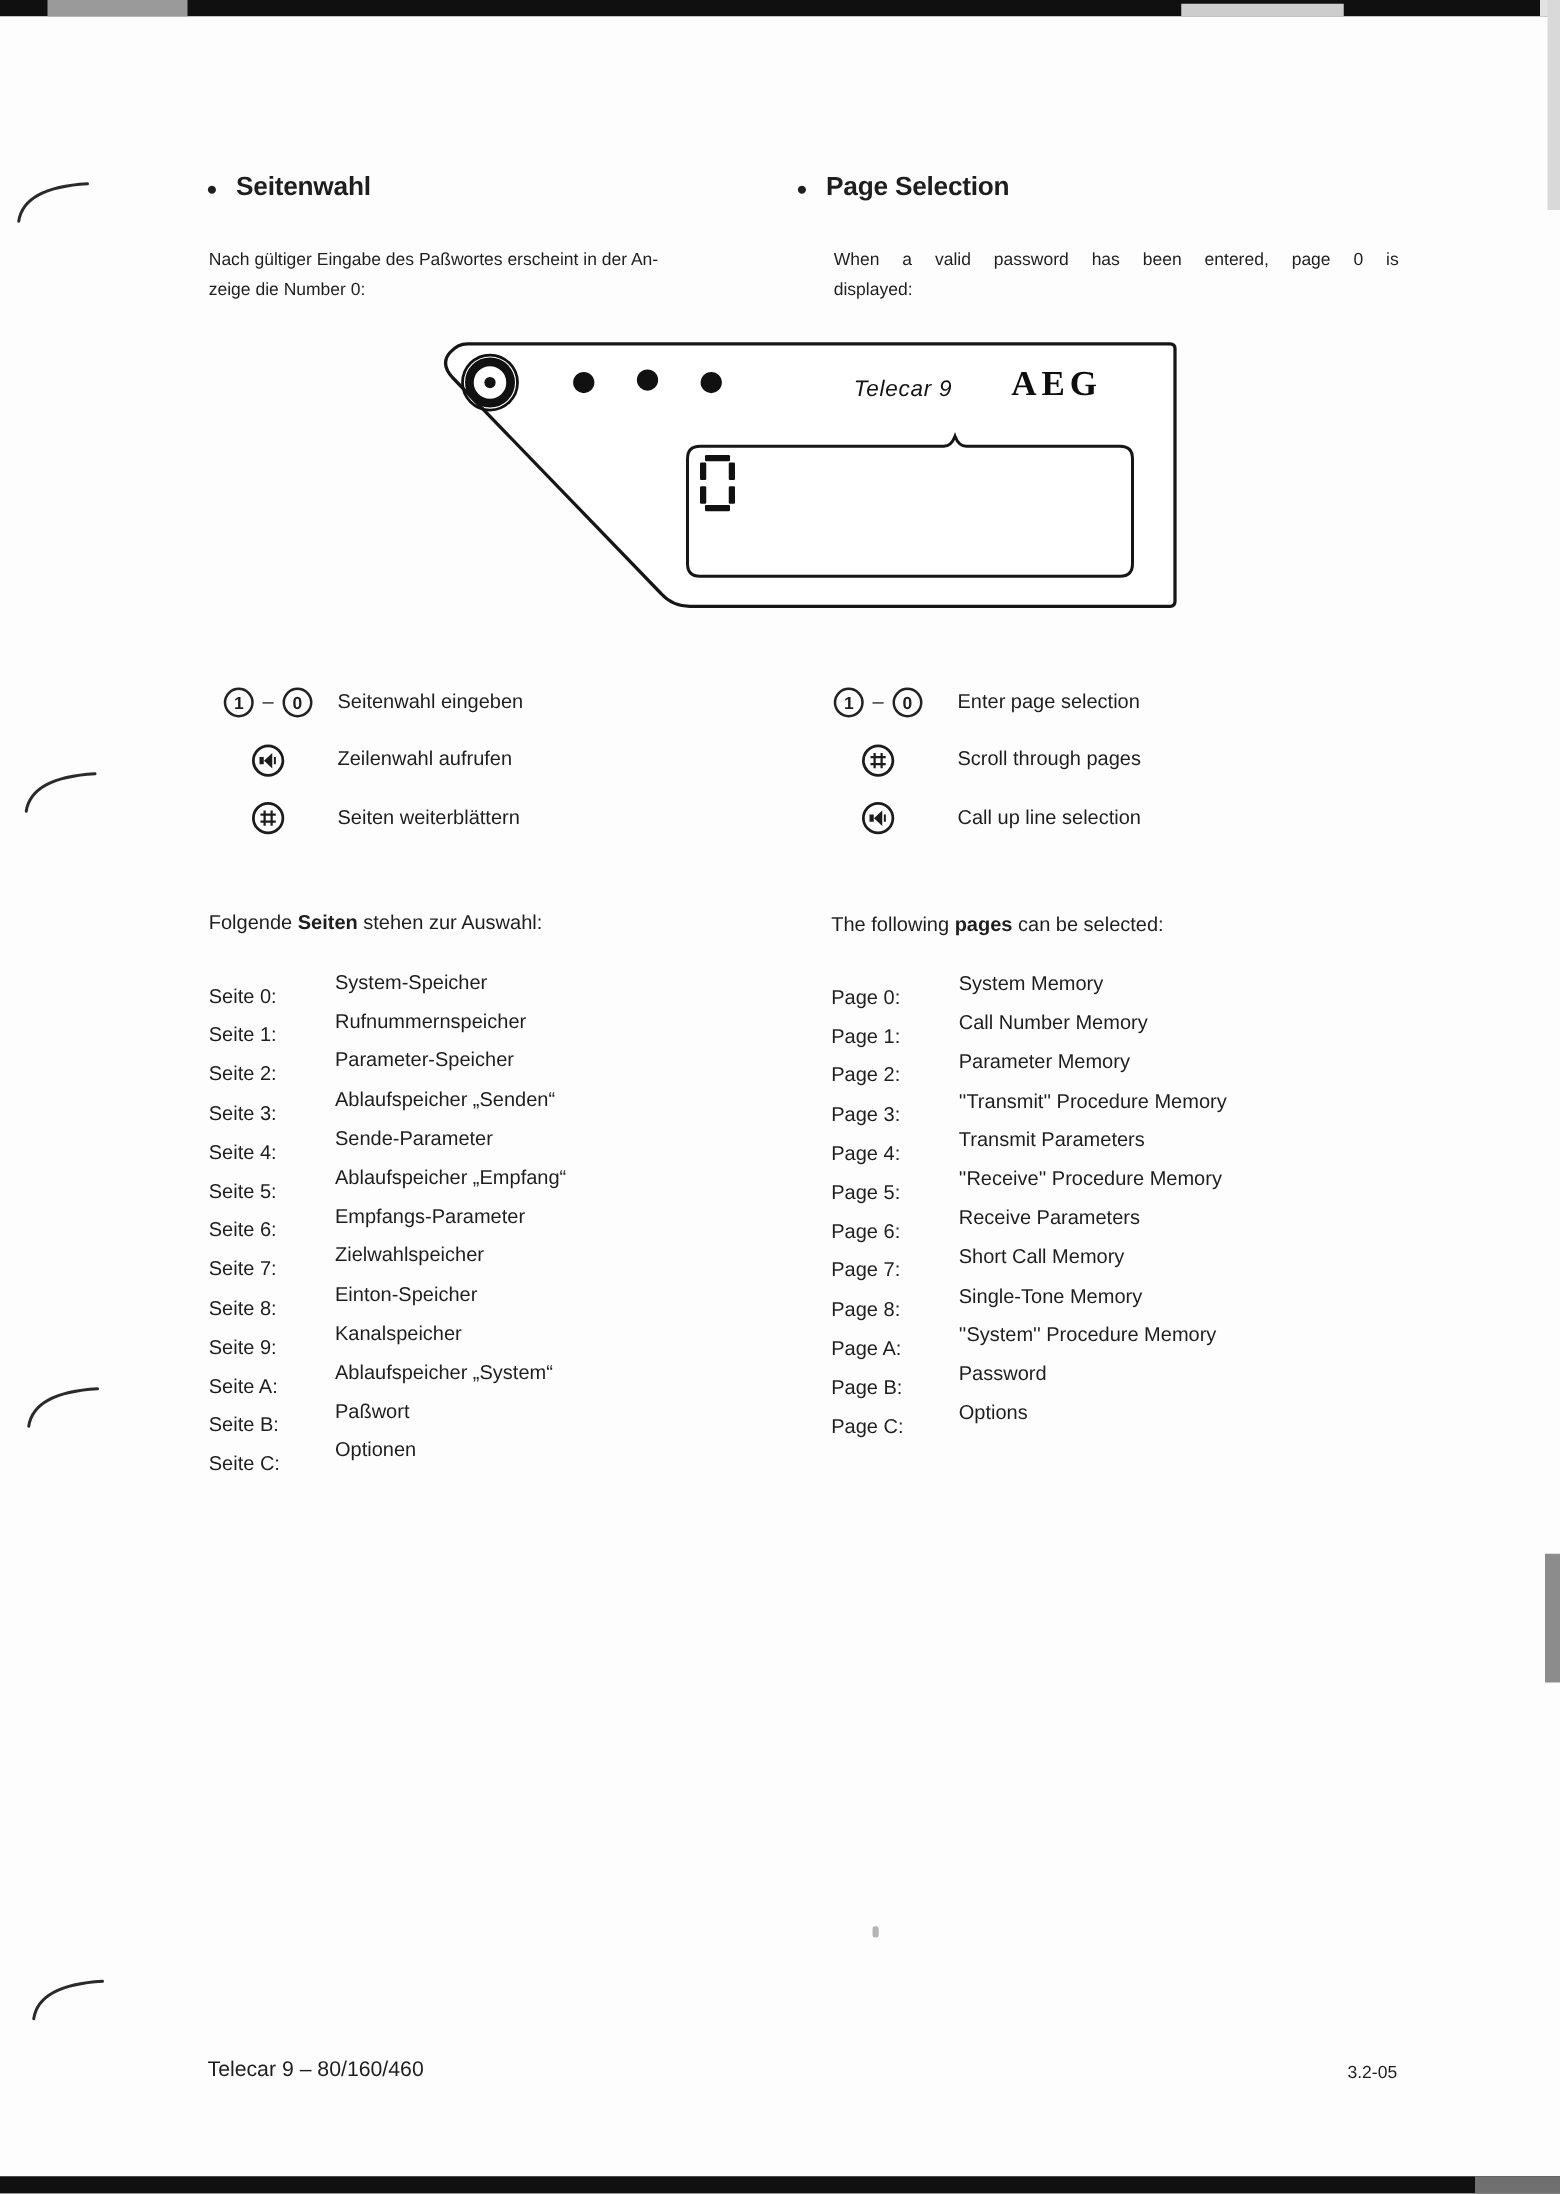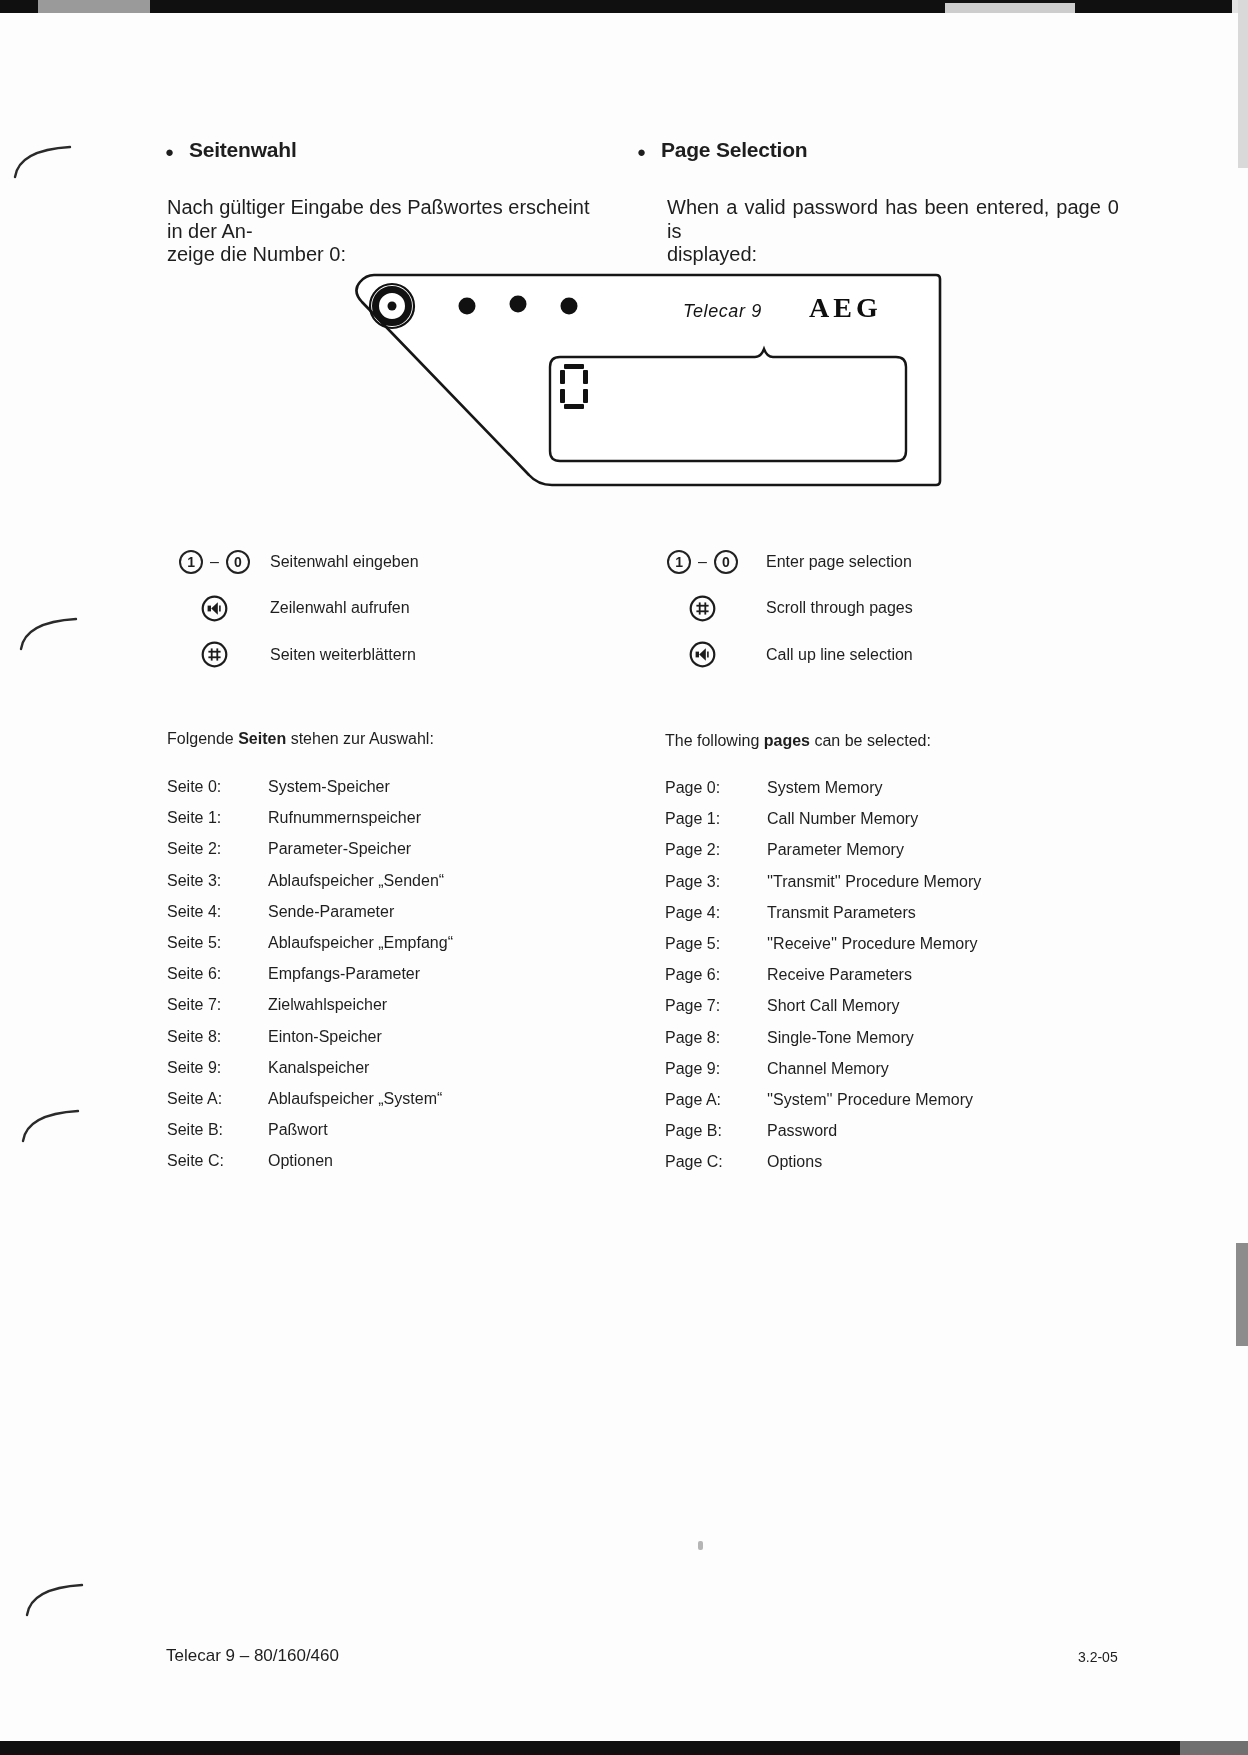--- a/index.html
+++ b/index.html
@@ -8,21 +8,21 @@
   .art{position:absolute;}
 
   
   .heading{position:absolute;display:flex;align-items:center;gap:15px;
            font-size:21px;font-weight:bold;letter-spacing:-0.2px;}
   .heading .bullet{font-size:15px;line-height:1;transform:translateY(1px);}
   .heading.de{left:165px;top:138px;}
   .heading.en{left:637px;top:138px;}
 
   
-  .para{position:absolute;font-size:20px;line-height:23.5px;}
+  .para{position:absolute;font-size:14px;line-height:23.5px;}
   .para span{display:block;}
   .para.de{left:167px;top:196px;width:424px;}
   .para.en{left:667px;top:196px;width:452px;}
   .para.en .just{text-align:justify;text-align-last:justify;}
 
   
   .keys{position:absolute;top:539px;}
   .keys.de{left:167px;}
   .keys.en{left:655px;}
   .key-row{display:flex;align-items:center;height:46.3px;}
@@ -37,21 +37,21 @@
   .list-intro{position:absolute;font-size:16px;}
   .list-intro b{font-weight:bold;}
   .list-intro.de{left:167px;top:730px;}
   .list-intro.en{left:665px;top:732px;}
 
   
   .plist{position:absolute;font-size:16px;}
   .plist.de{left:167px;top:778px;}
   .plist.en{left:665px;top:779px;}
   .prow{display:flex;height:31.2px;align-items:flex-start;}
-  .plabel{width:101px;flex:none;}
+  .plabel{width:101px;flex:none;margin-top:11px;}
   .plist.en .plabel{width:102px;}
 
   
   .device{position:absolute;left:340px;top:265px;width:610px;height:230px;}
   .device svg{position:absolute;left:0;top:0;}
   .brand{position:absolute;left:343px;top:36px;font-size:18px;letter-spacing:0.6px;color:#141414;font-style:italic;}
   .logo{position:absolute;left:469px;top:27px;font-size:28px;font-weight:bold;
         font-family:"Liberation Serif",serif;letter-spacing:4px;color:#0e0e0e;}
 
   
@@ -320,24 +320,20 @@
       <div class="prow">
         <span class="plabel">Page 7:</span>
         <span class="pdesc">Short Call Memory</span>
       </div>
 
       <div class="prow">
         <span class="plabel">Page 8:</span>
         <span class="pdesc">Single-Tone Memory</span>
       </div>
 
-      <div class="prow">
-        <span class="plabel">Page 9:</span>
-        <span class="pdesc">Channel Memory</span>
-      </div>
 
       <div class="prow">
         <span class="plabel">Page A:</span>
         <span class="pdesc">''System'' Procedure Memory</span>
       </div>
 
       <div class="prow">
         <span class="plabel">Page B:</span>
         <span class="pdesc">Password</span>
       </div>

